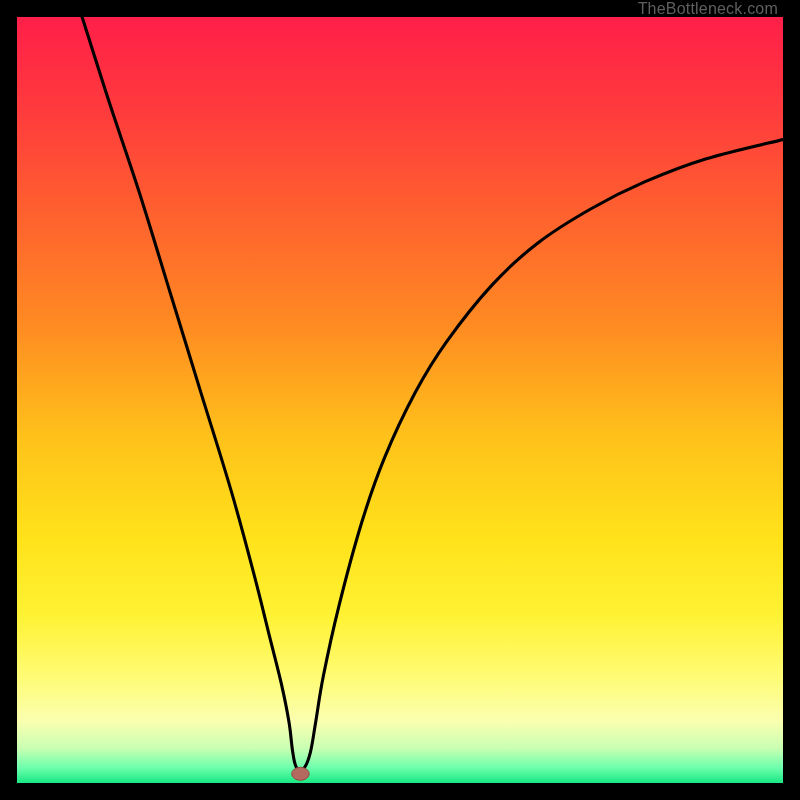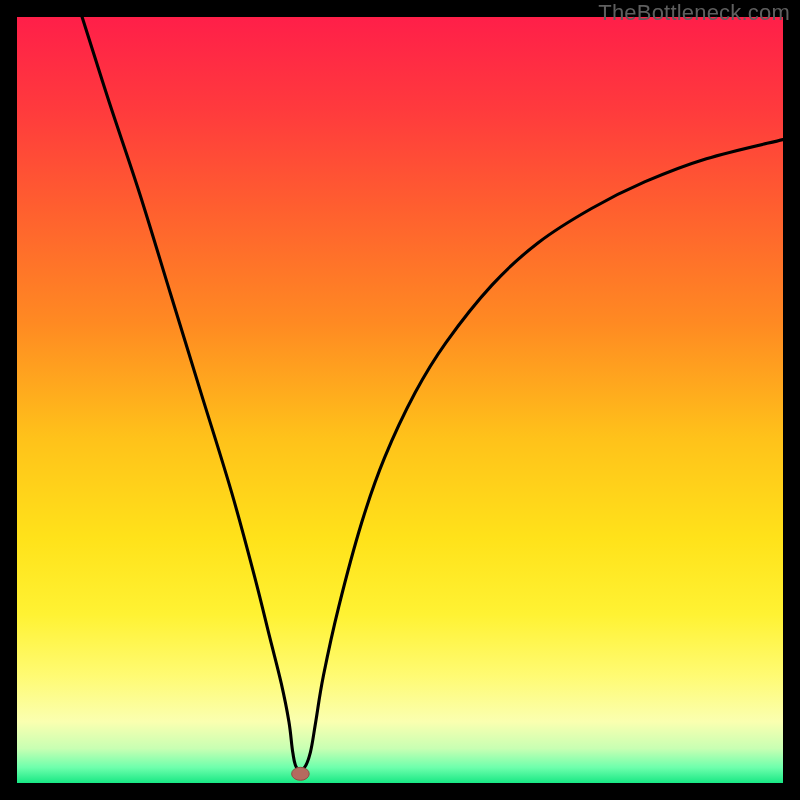--- a/index.html
+++ b/index.html
@@ -22,23 +22,23 @@
   .plot-wrap {
     position: absolute;
     left: 0;
     top: 0;
     width: 766px;
     height: 766px;
   }
   .watermark {
     position: absolute;
     top: 0px;
-    right: 10px;
+    right: 22px;
     color: #5f5f5f;
-    font-size: 22px;
+    font-size: 16px;
     font-weight: 500;
     letter-spacing: 0.2px;
     user-select: none;
   }
   svg { display: block; }
 </style>
 </head>
 <body>
 
 <div class="frame">

